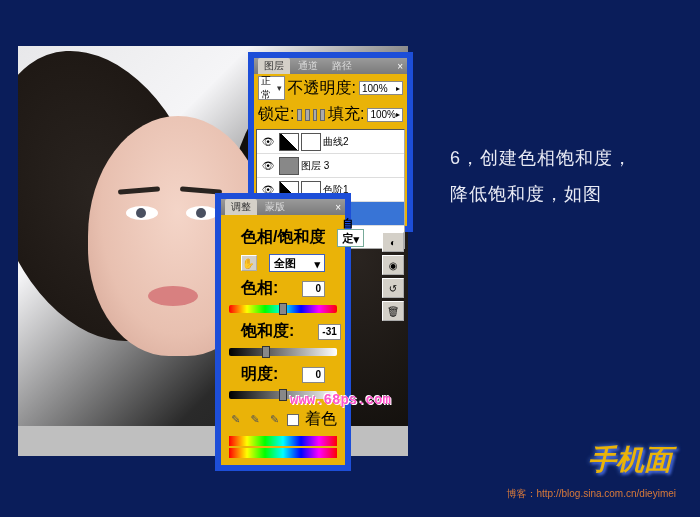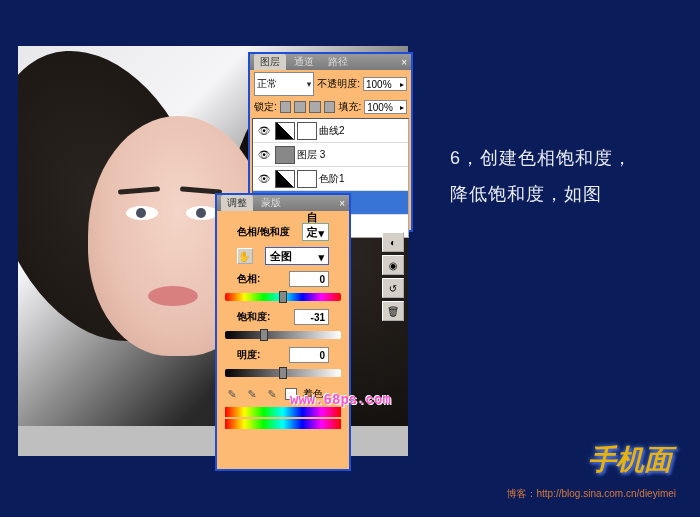--- a/index.html
+++ b/index.html
@@ -11,31 +11,31 @@
 .hair-left { position: absolute; left: -20px; top: 0; width: 200px; height: 300px; background: radial-gradient(ellipse, #2a2420 0%, #1a1410 100%); border-radius: 50%; transform: rotate(-20deg); }
 .hair-right { position: absolute; right: -80px; top: 20px; width: 260px; height: 380px; background: radial-gradient(ellipse, #2a2420 0%, #0a0805 100%); border-radius: 40%; }
 .eye1 { position: absolute; left: 108px; top: 160px; width: 32px; height: 14px; background: #fff; border-radius: 50%; }
 .eye1::after { content:""; position:absolute; left:10px; top:2px; width:10px; height:10px; background:#4a5060; border-radius:50%; }
 .eye2 { position: absolute; left: 168px; top: 160px; width: 32px; height: 14px; background: #fff; border-radius: 50%; }
 .eye2::after { content:""; position:absolute; left:10px; top:2px; width:10px; height:10px; background:#4a5060; border-radius:50%; }
 .brow1 { position:absolute; left:100px; top:142px; width:42px; height:5px; background:#2a2420; border-radius:3px; transform:rotate(-5deg);}
 .brow2 { position:absolute; left:162px; top:142px; width:42px; height:5px; background:#2a2420; border-radius:3px; transform:rotate(5deg);}
 .lips { position: absolute; left: 130px; top: 240px; width: 50px; height: 20px; background: #d88080; border-radius: 50%; }
 
-.panel { position: absolute; background: #fdba74; border: 2px solid #1d4ed8; font-size: 11px; color: #000; }
+.panel { position: absolute; background: #eab308; border: 6px solid #1d4ed8; font-size: 11px; color: #000; }
 .panel-titlebar { background: linear-gradient(#9a9a9a,#7a7a7a); height: 16px; display: flex; align-items: center; padding: 0 4px; color: #fff; font-size: 10px; }
 .panel-titlebar .tab { background: #d4d0c8; color: #333; padding: 1px 6px; margin-right: 2px; border-radius: 2px 2px 0 0; }
 .panel-titlebar .tab.inactive { background: transparent; color: #ddd; }
 .panel-close { margin-left: auto; cursor: pointer; }
 
 .layers-panel { left: 248px; top: 52px; width: 165px; height: 180px; }
 .row { display: flex; align-items: center; padding: 2px 4px; gap: 3px; }
 .select { flex: 1; background: #fff; border: 1px solid #888; height: 24px; font-size: 10px; padding: 0 2px; display:flex; align-items:center; justify-content:space-between;}
 .select::after { content: "▾"; font-size: 9px; color: #333; }
-.lbl { font-size: 10px; white-space: nowrap; }
+.lbl { font-size: 16px; white-space: nowrap; }
 .pct-box { width: 44px; background: #fff; border: 1px solid #888; height: 14px; font-size: 10px; display:flex; align-items:center; padding:0 2px; justify-content:space-between;}
 .pct-box::after { content:"▸"; font-size:8px; }
 .layer-list { background: #fff; margin: 2px; border: 1px inset #aaa; height: 120px; overflow: hidden; }
 .layer-item { display: flex; align-items: center; height: 24px; border-bottom: 1px solid #ddd; font-size: 10px; }
 .layer-item.selected { background: #3874d6; color: #fff; }
 .vis-eye { width: 16px; height: 16px; margin: 0 3px; display:flex; align-items:center; justify-content:center; font-size:10px;}
 .thumb { width: 20px; height: 18px; background: #888; border: 1px solid #555; margin-right: 2px; }
 .thumb.adj { background: linear-gradient(45deg,#000 50%,#fff 50%); }
 .thumb.mask { background: #fff; }
 .mini-icon { width:12px; height:12px; background:#aaa; border:1px solid #666; }

